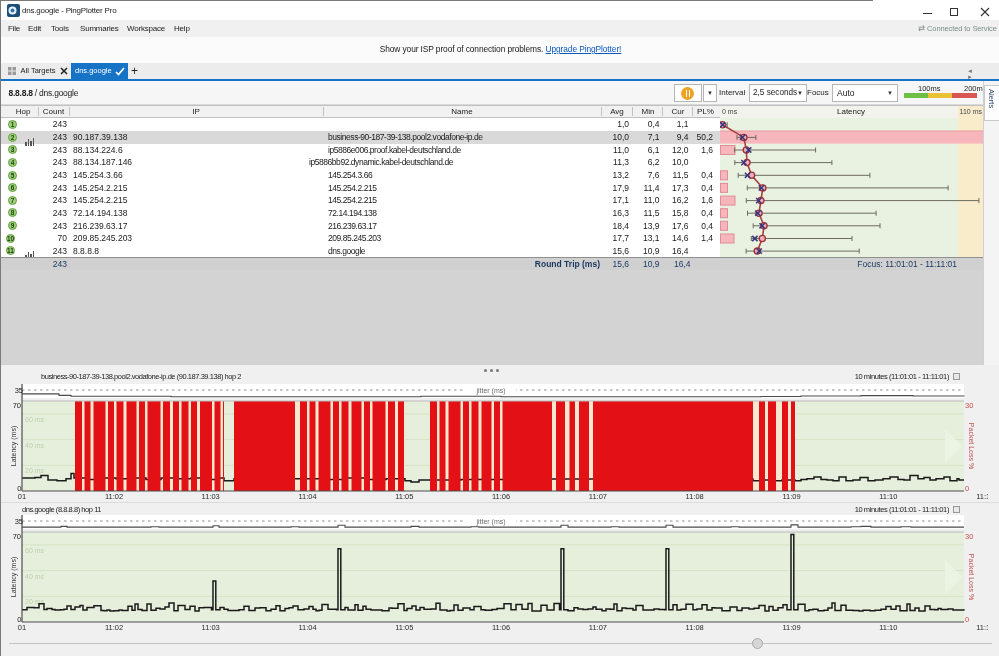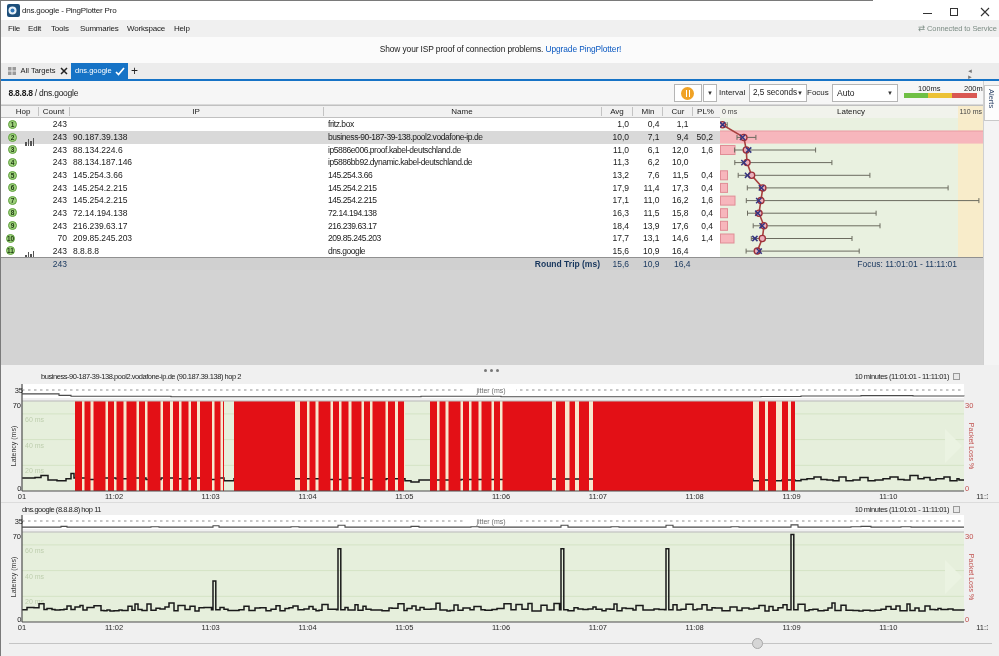--- a/index.html
+++ b/index.html
@@ -34,21 +34,21 @@
 <div class="abs" style="left:0;top:19px;width:999px;height:17px;background:#f0f0f0"></div>
 <div class="menu-item" style="left:7px">File</div>
 <div class="menu-item" style="left:27px">Edit</div>
 <div class="menu-item" style="left:50px">Tools</div>
 <div class="menu-item" style="left:79px">Summaries</div>
 <div class="menu-item" style="left:126px">Workspace</div>
 <div class="menu-item" style="left:173px">Help</div>
 <div class="menu-item" style="left:917px;top:18.5px;color:#7d8d85;font-size:8.5px">⇄</div>
 <div class="menu-item" style="left:926px;top:18.5px;color:#7d8d85;font-size:7.5px;letter-spacing:-0.1px;white-space:nowrap">Connected to Service</div>
 <div class="abs" style="left:0;top:36px;width:999px;height:26px;background:#fbfbfb"></div>
-<div class="abs" style="left:0;top:43px;width:999px;text-align:center;font-size:8.4px;letter-spacing:-0.1px;color:#1a1a1a">Show your ISP proof of connection problems. <a style="color:#0a58c0;">Upgrade PingPlotter!</a></div>
+<div class="abs" style="left:0;top:43px;width:999px;text-align:center;font-size:8.4px;letter-spacing:-0.1px;color:#1a1a1a">Show your ISP proof of connection problems. <a style="color:#0a58c0;text-decoration:underline">Upgrade PingPlotter!</a></div>
 <div class="abs" style="left:0;top:62px;width:999px;height:16px;background:#ececec"></div>
 <svg class="abs" style="left:7px;top:66px" width="9" height="8">
       <rect x="0" y="0" width="3.5" height="3.5" fill="#9a9a9a"></rect>
       <rect x="4.5" y="0" width="3.5" height="3.5" fill="#9a9a9a"></rect>
       <rect x="0" y="4.5" width="3.5" height="3.5" fill="#9a9a9a"></rect>
       <rect x="4.5" y="4.5" width="3.5" height="3.5" fill="#9a9a9a"></rect>
     </svg>
 <div class="abs" style="left:19.6px;top:65px;font-size:7.5px;color:#1a1a1a">All Targets</div>
 <svg class="abs" style="left:59px;top:66px" width="8" height="8">
       <path d="M1,1L7,7M1,7L7,1" stroke="#222" stroke-width="1.5"></path>
@@ -96,21 +96,20 @@
 <div class="vsep" style="left:719px"></div>
 <div class="abs" style="left:719px;top:105px;width:238px;height:12.4px;background:#f1f3ec"></div>
 <div class="abs" style="left:957px;top:105px;width:25px;height:12.4px;background:#f8eccc"></div>
 <div class="hdrcell" style="left:721px;width:30px;text-align:left;font-size:7px;color:#444">0 ms</div>
 <div class="hdrcell" style="left:800px;width:100px;font-size:8px">Latency</div>
 <div class="hdrcell" style="left:948px;width:33px;text-align:right;font-size:7px;color:#444">110 ms</div>
 <div class="abs" style="left:0;top:117.4px;width:719px;height:139px;background:#fff"></div>
 <div class="trow" style="top:117.4px">
       <div class="hopc" style="left:7px">1</div>
       <div class="cell r" style="left:30px;width:36px">243</div>
-      <div class="cell nm" style="left:327px;width:272px">fritz.box</div>
       <div class="cell r" style="left:596px;width:32px">1,0</div>
       <div class="cell r" style="left:627px;width:31.5px">0,4</div>
       <div class="cell r" style="left:656px;width:31.5px">1,1</div>
       <div class="cell r" style="left:685px;width:27px"></div>
     </div>
     <div class="trow" style="top:130.0px">
       <div class="abs" style="left:0;top:0;width:719px;height:12.6px;background:#d9d9d9"></div>
       <div class="hopc" style="left:7px">2</div>
       <div class="chic"><i style="height:4px"></i><i style="height:7px"></i><i style="height:5px"></i><i style="height:8px"></i></div>
       <div class="cell r" style="left:30px;width:36px">243</div>
@@ -128,21 +127,21 @@
       <div class="cell nm" style="left:327px;width:272px">ip5886e006.proof.kabel-deutschland.de</div>
       <div class="cell r" style="left:596px;width:32px">11,0</div>
       <div class="cell r" style="left:627px;width:31.5px">6,1</div>
       <div class="cell r" style="left:656px;width:31.5px">12,0</div>
       <div class="cell r" style="left:685px;width:27px">1,6</div>
     </div>
     <div class="trow" style="top:155.3px">
       <div class="hopc" style="left:7px">4</div>
       <div class="cell r" style="left:30px;width:36px">243</div>
       <div class="cell" style="left:72px;width:250px">88.134.187.146</div>
-      <div class="cell nm" style="left:327px;width:272px">ip5886bb92.dynamic.kabel-deutschland.de</div>
+      <div class="cell nm" style="left:308px;width:272px">ip5886bb92.dynamic.kabel-deutschland.de</div>
       <div class="cell r" style="left:596px;width:32px">11,3</div>
       <div class="cell r" style="left:627px;width:31.5px">6,2</div>
       <div class="cell r" style="left:656px;width:31.5px">10,0</div>
       <div class="cell r" style="left:685px;width:27px"></div>
     </div>
     <div class="trow" style="top:168.0px">
       <div class="hopc" style="left:7px">5</div>
       <div class="cell r" style="left:30px;width:36px">243</div>
       <div class="cell" style="left:72px;width:250px">145.254.3.66</div>
       <div class="cell nm" style="left:327px;width:272px">145.254.3.66</div>

